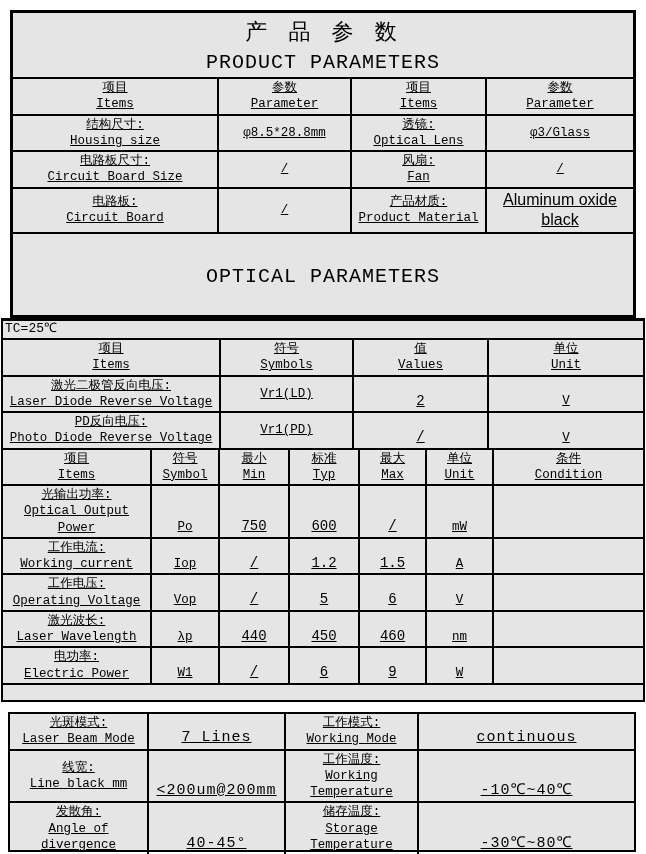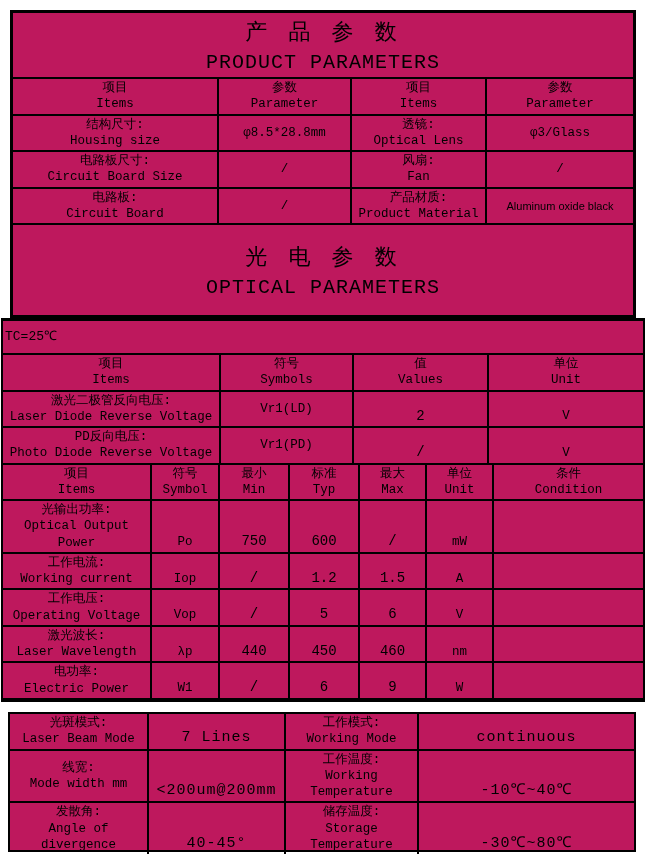--- a/index.html
+++ b/index.html
@@ -1,56 +1,56 @@
 <!DOCTYPE html>
 <html><head>
 <meta charset="utf-8">
 <style>
   html,body { margin:0; padding:0; background:#ffffff; }
   .page {
     position:relative; width:646px; height:854px; background:#ffffff;
     font-family:"Liberation Mono","DejaVu Sans Mono",monospace; color:#000000;
     overflow:hidden;
   }
-  .sec { position:absolute; box-sizing:border-box; background:#be185d; display:flex; flex-direction:column; }
+  .sec { position:absolute; box-sizing:border-box; background:#e5e5e5; display:flex; flex-direction:column; }
   #sec1 { left:10px; top:10px;  width:626px; height:308px; border:3px solid #000; }
   #sec2 { left:1px;  top:318px; width:644px; height:384px; border:2px solid #000; border-top:3px solid #000; }
   #sec3 { left:8px;  top:712px; width:628px; height:140px; border:2px solid #000; }
 
   .title-block { display:flex; flex-direction:column; align-items:center; justify-content:center; }
   #sec1 .title-block.top { height:64px; }
   #sec1 .title-block.optical { flex:1; }
   .title-zh { font-size:22px; letter-spacing:4px; white-space:pre; }
   .title-en { font-size:20px; letter-spacing:1px; margin-top:4px; }
 
-  table { border-collapse:collapse; table-layout:fixed; width:100%; }
+  table { border-collapse:collapse; table-layout:fixed; width:100%;text-decoration:underline; }
   table.banded { border-top:2px solid #000; border-bottom:2px solid #000; }
   td {
     border:2px solid #000; text-align:center; vertical-align:middle;
     white-space:pre-line; font-size:12.5px; line-height:1.3;
     padding:1px 2px; overflow:hidden;
   }
   table.inner tr:first-child td { border-top:none; }
   table.inner tr:last-child  td { border-bottom:none; }
   table.inner td:first-child { border-left:none; }
   table.inner td:last-child  { border-right:none; }
 
   .t-product td { height:30px; }
   .t-rev td     { height:31px; }
   .t-spec td    { height:30px; }
   .t-bottom td  { height:31px; }
 
   .vb  { vertical-align:bottom; padding-bottom:2px; line-height:1.1; }
   .num { font-size:14px; }
-  .sans { font-family:"Liberation Sans","DejaVu Sans",sans-serif; font-size:11px;margin-top:24px; }
+  .sans { font-family:"Liberation Sans","DejaVu Sans",sans-serif; font-size:16px;margin-top:24px; }
   .big-val { font-size:15px; letter-spacing:1px; }
 
   .tc-row {
-    height:34px; box-sizing:border-box; border-bottom:2px solid #000;
-    font-size:13px; text-align:left; padding:8px 0 1px 2px; line-height:16px; flex:none;
+    height:19px; box-sizing:border-box; border-bottom:2px solid #000;
+    font-size:13px; text-align:left; padding:0 0 1px 2px; line-height:16px; flex:none;
   }
   .spacer-row { flex:1; border-top:0; }
 </style>
 </head>
 <body>
 
 <div class="page">
 
   <div id="sec1" class="sec">
     <div class="title-block top">
@@ -97,21 +97,20 @@
 Circuit Board</td>
         <td>/</td>
         <td>产品材质:
 Product Material</td>
         <td class="sans">Aluminum oxide black</td>
       </tr>
     </tbody>
       </table>
 
     <div class="title-block optical">
-      <div class="title-zh">光 电 参 数</div>
       <div class="title-en">OPTICAL PARAMETERS</div>
     </div>
   </div>
 
   <div id="sec2" class="sec">
     <div class="tc-row">TC=25℃</div>
 
     <table class="inner t-rev" style="border-bottom:2px solid #000;">
       <colgroup>
           <col style="width:217px">
@@ -242,21 +241,21 @@
           <tr>
         <td>光斑模式:
 Laser Beam Mode</td>
         <td class="vb big-val">7 Lines</td>
         <td>工作模式:
 Working Mode</td>
         <td class="vb big-val">continuous</td>
       </tr>
       <tr>
         <td>线宽:
-Mode width mm</td>
+Line black mm</td>
         <td class="vb big-val">&lt;200um@200mm</td>
         <td>工作温度:
 Working Temperature</td>
         <td class="vb big-val">-10℃~40℃</td>
       </tr>
       <tr>
         <td>发散角:
 Angle of divergence</td>
         <td class="vb big-val">40-45°</td>
         <td>储存温度:

